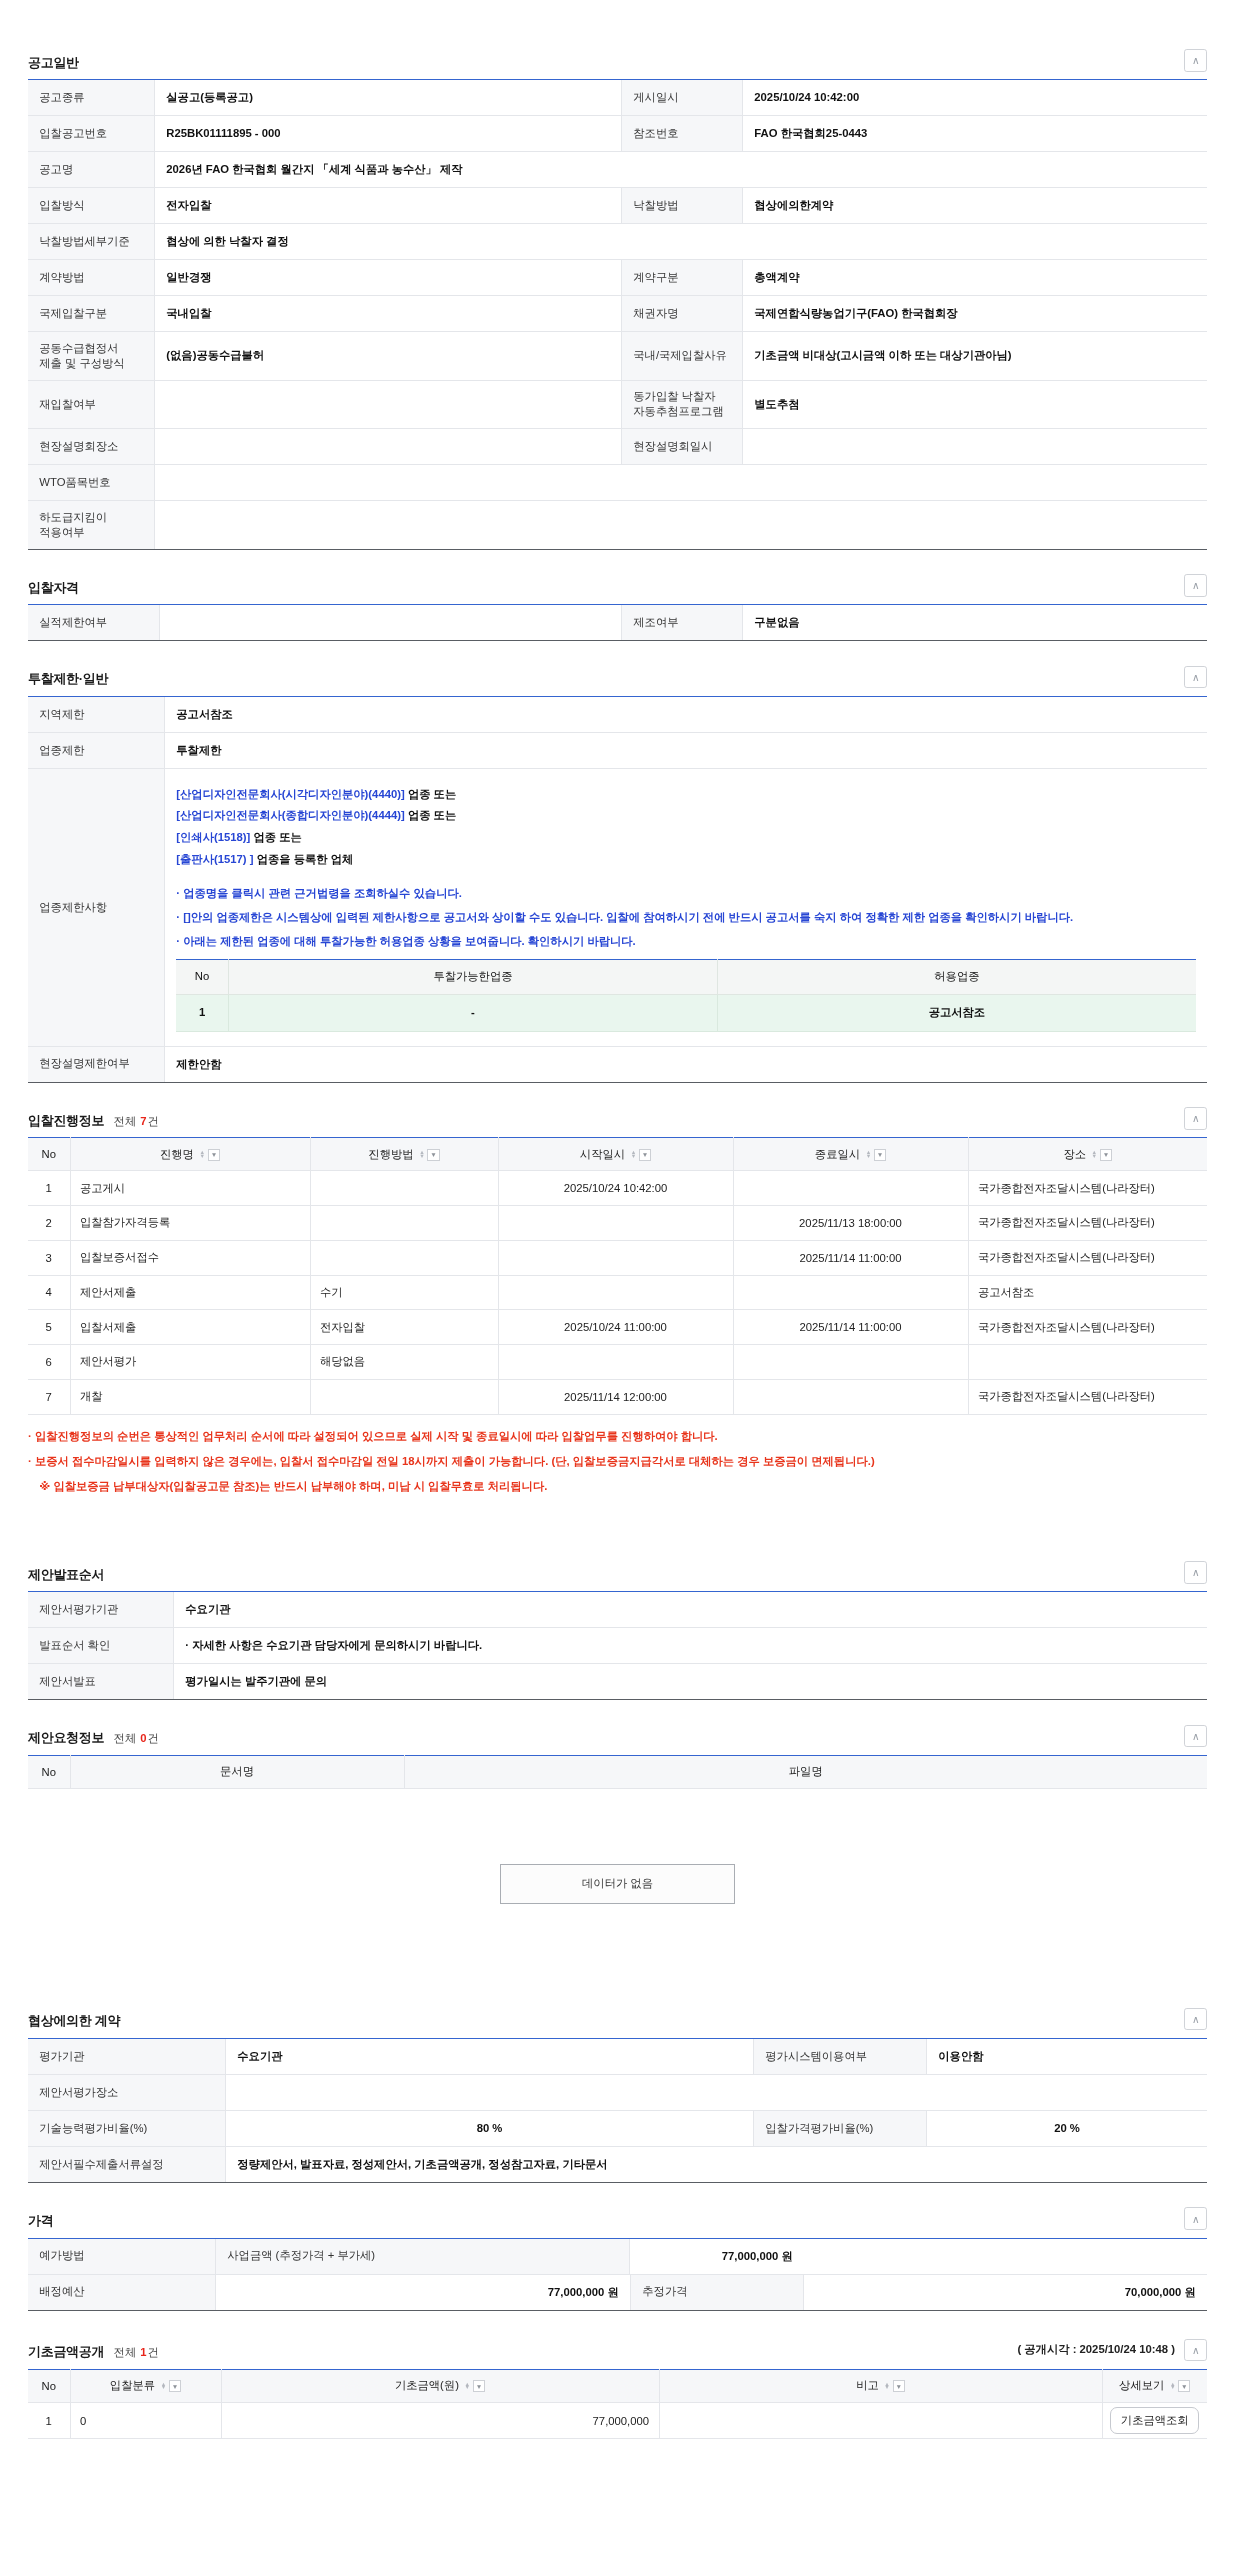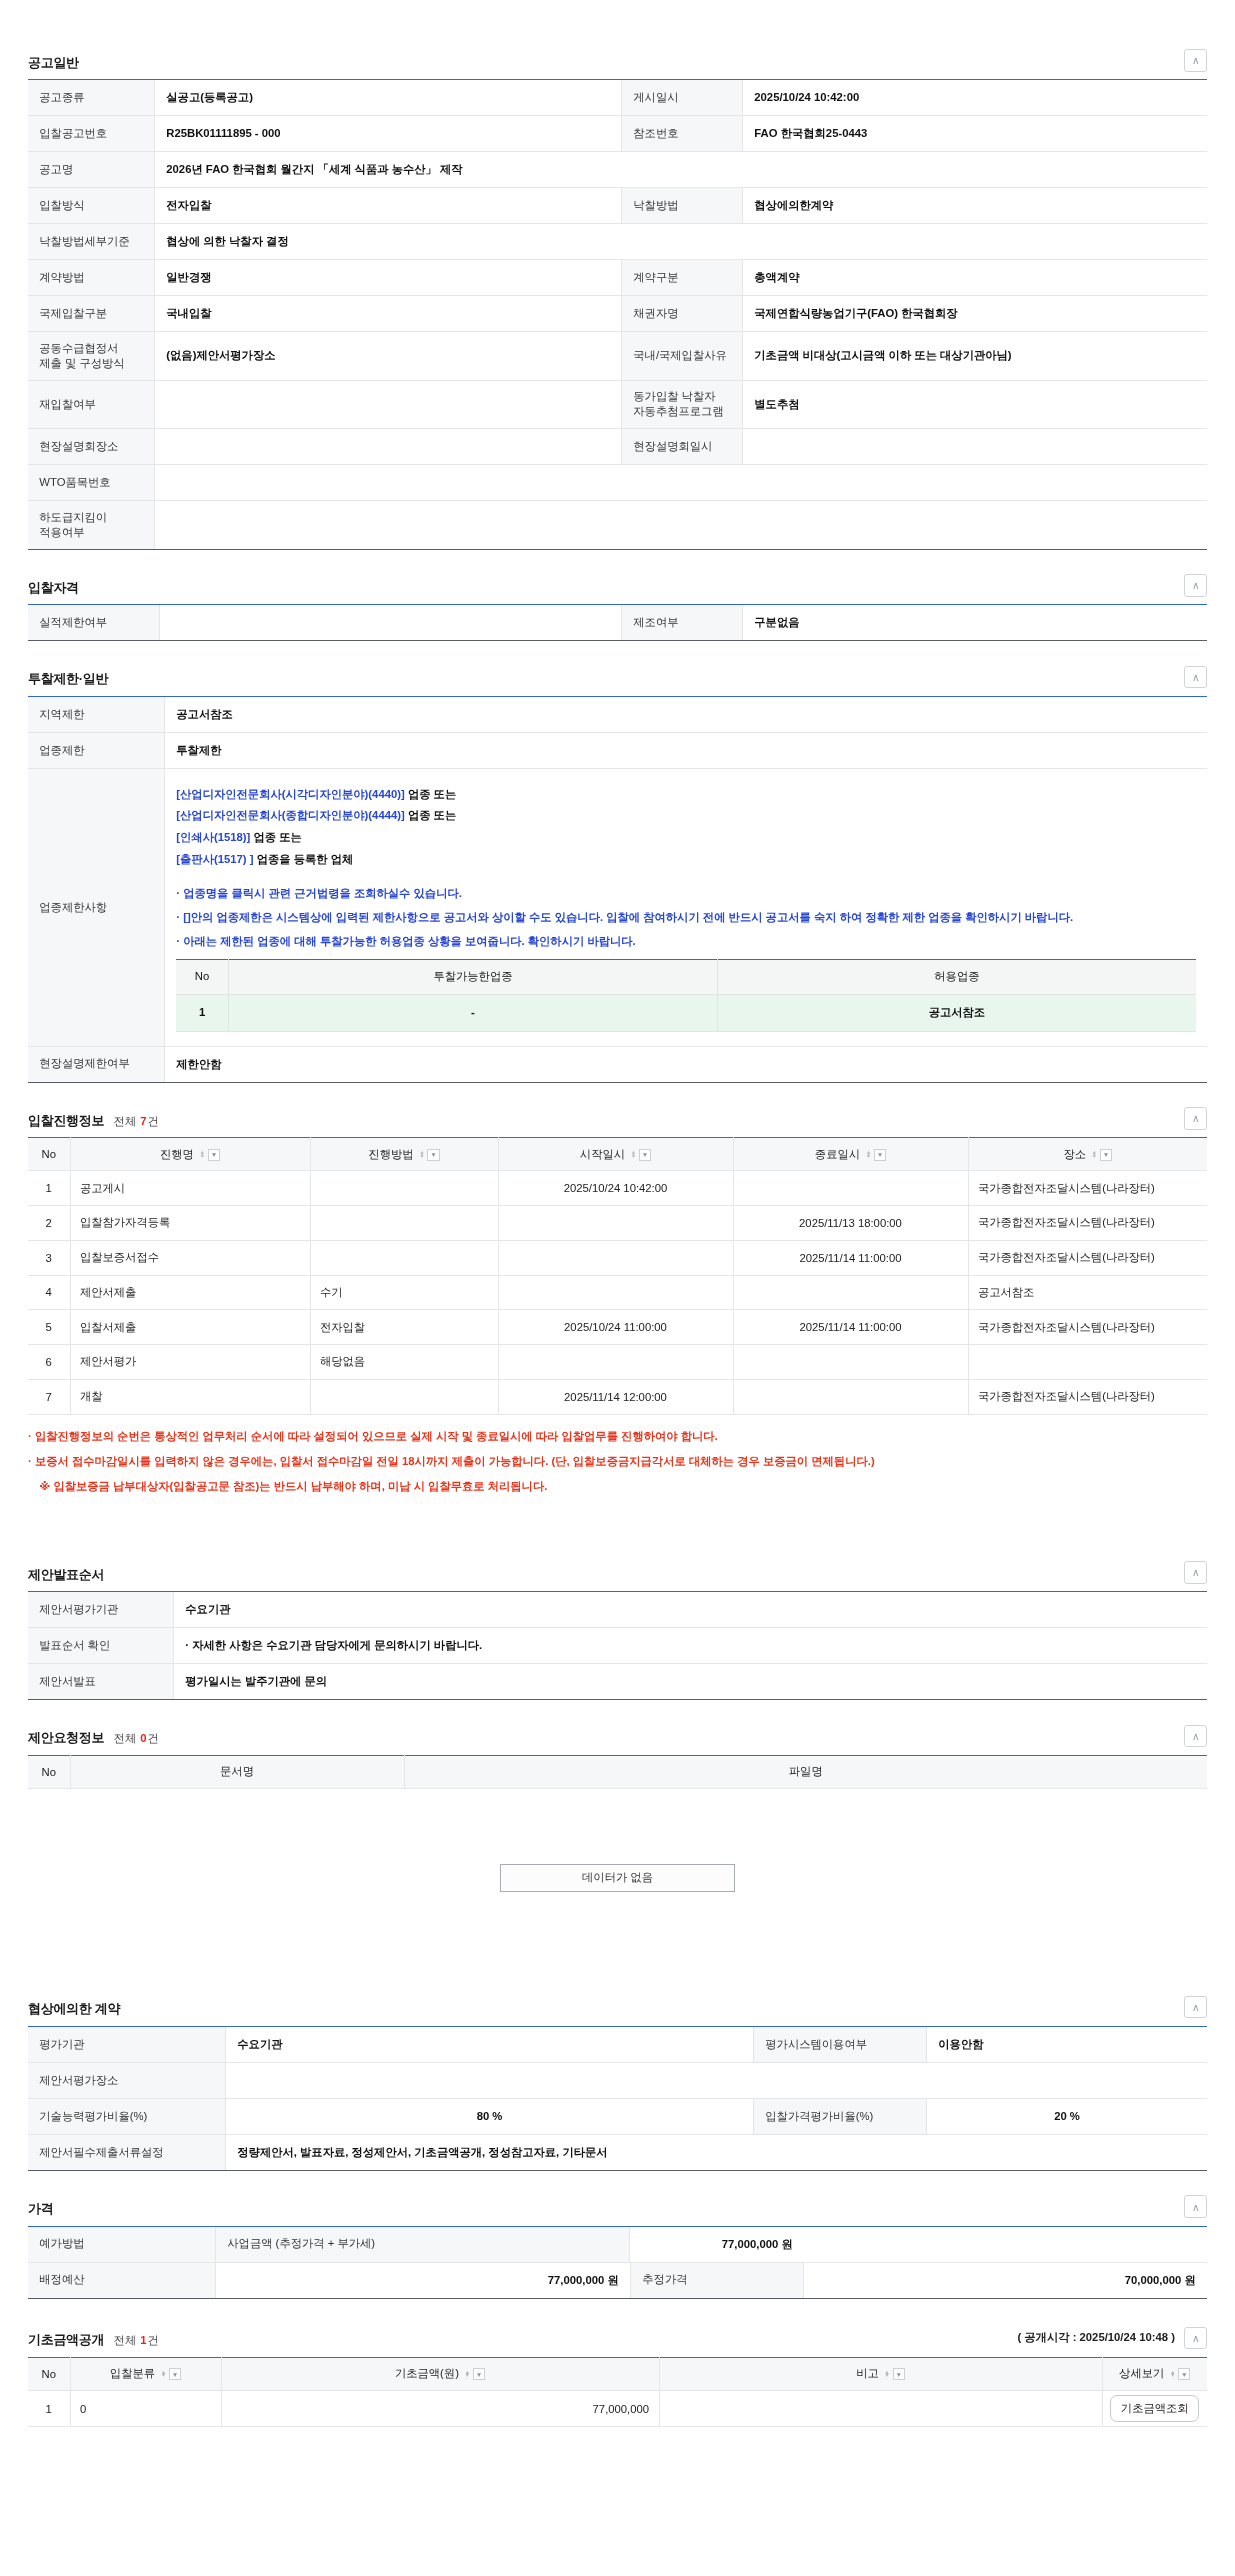--- a/index.html
+++ b/index.html
@@ -67,21 +67,21 @@
   .t-allow th { background:#f4f6f5; padding:8.5px; border:0.9px solid #dfe6e1; border-top:none; font-weight:400; text-align:center; }
   .t-allow td { background:#e9f6ee; padding:9.4px; border:0.9px solid #d9e9de; text-align:center; }
   .t-allow th:first-child,.t-allow td:first-child{ border-left:none; } .t-allow th:last-child,.t-allow td:last-child{ border-right:none; }
 
   
   .rnotes { margin-top:13px; }
   .rnote { font-size:11.3px; font-weight:700; color:#e8351c; line-height:1.55; margin:7.5px 0; }
   .rnote.indent { padding-left:11.3px; }
 
   
-  .nodata { width:235px; height:28px; margin:75px auto 0; border:0.9px solid #a9adb3; background:#fcfcfc;
+  .nodata { width:235px; height:40px; margin:75px auto 0; border:0.9px solid #a9adb3; background:#fcfcfc;
             display:flex; align-items:center; justify-content:center; font-size:11.3px; color:#333; }
 
   .btn { display:inline-block; border:0.9px solid #c6c9cf; background:#fff; padding:4.7px 9.4px; font-size:11.3px;
          color:#222; border-radius:7px; cursor:pointer; white-space:nowrap; }
 
   .gap-lg { margin-top:104px; }
   .gap-md { margin-top:66px; }
   .gap-sm { margin-top:28px; }
 </style>
 </head>
@@ -133,21 +133,21 @@
       </div>
       <div class="kv-row">
         <div class="kl">국제입찰구분</div>
         <div class="kv">국내입찰</div>
         <div class="kl">채권자명</div>
         <div class="kv">국제연합식량농업기구(FAO) 한국협회장</div>
       </div>
       <div class="kv-row">
         <div class="kl">공동수급협정서
 제출 및 구성방식</div>
-        <div class="kv">(없음)제안서평가장소</div>
+        <div class="kv">(없음)공동수급불허</div>
         <div class="kl">국내/국제입찰사유</div>
         <div class="kv">기초금액 비대상(고시금액 이하 또는 대상기관아님)</div>
       </div>
       <div class="kv-row">
         <div class="kl">재입찰여부</div>
         <div class="kv"></div>
         <div class="kl">동가입찰 낙찰자
 자동추첨프로그램</div>
         <div class="kv">별도추첨</div>
       </div>

